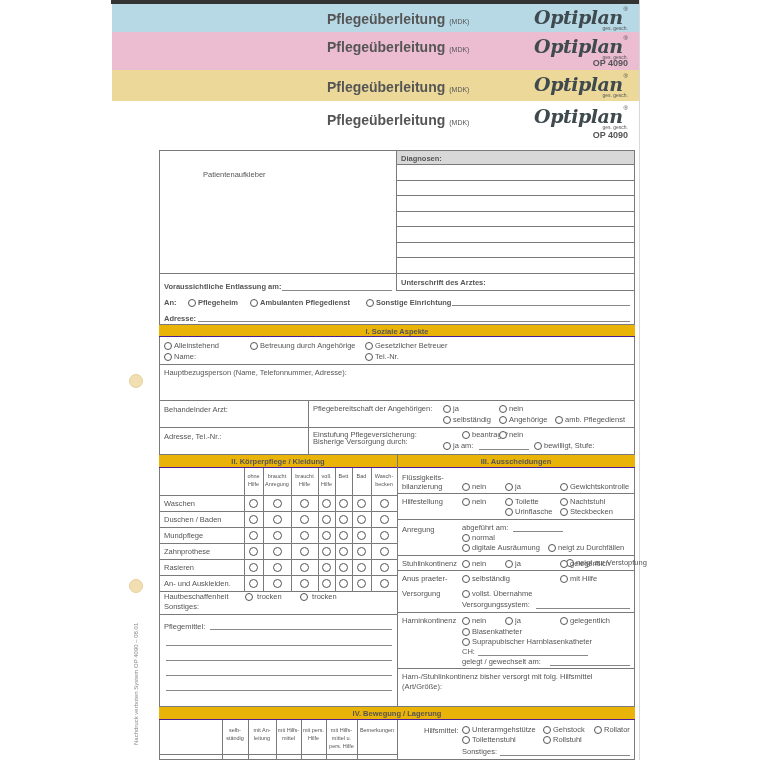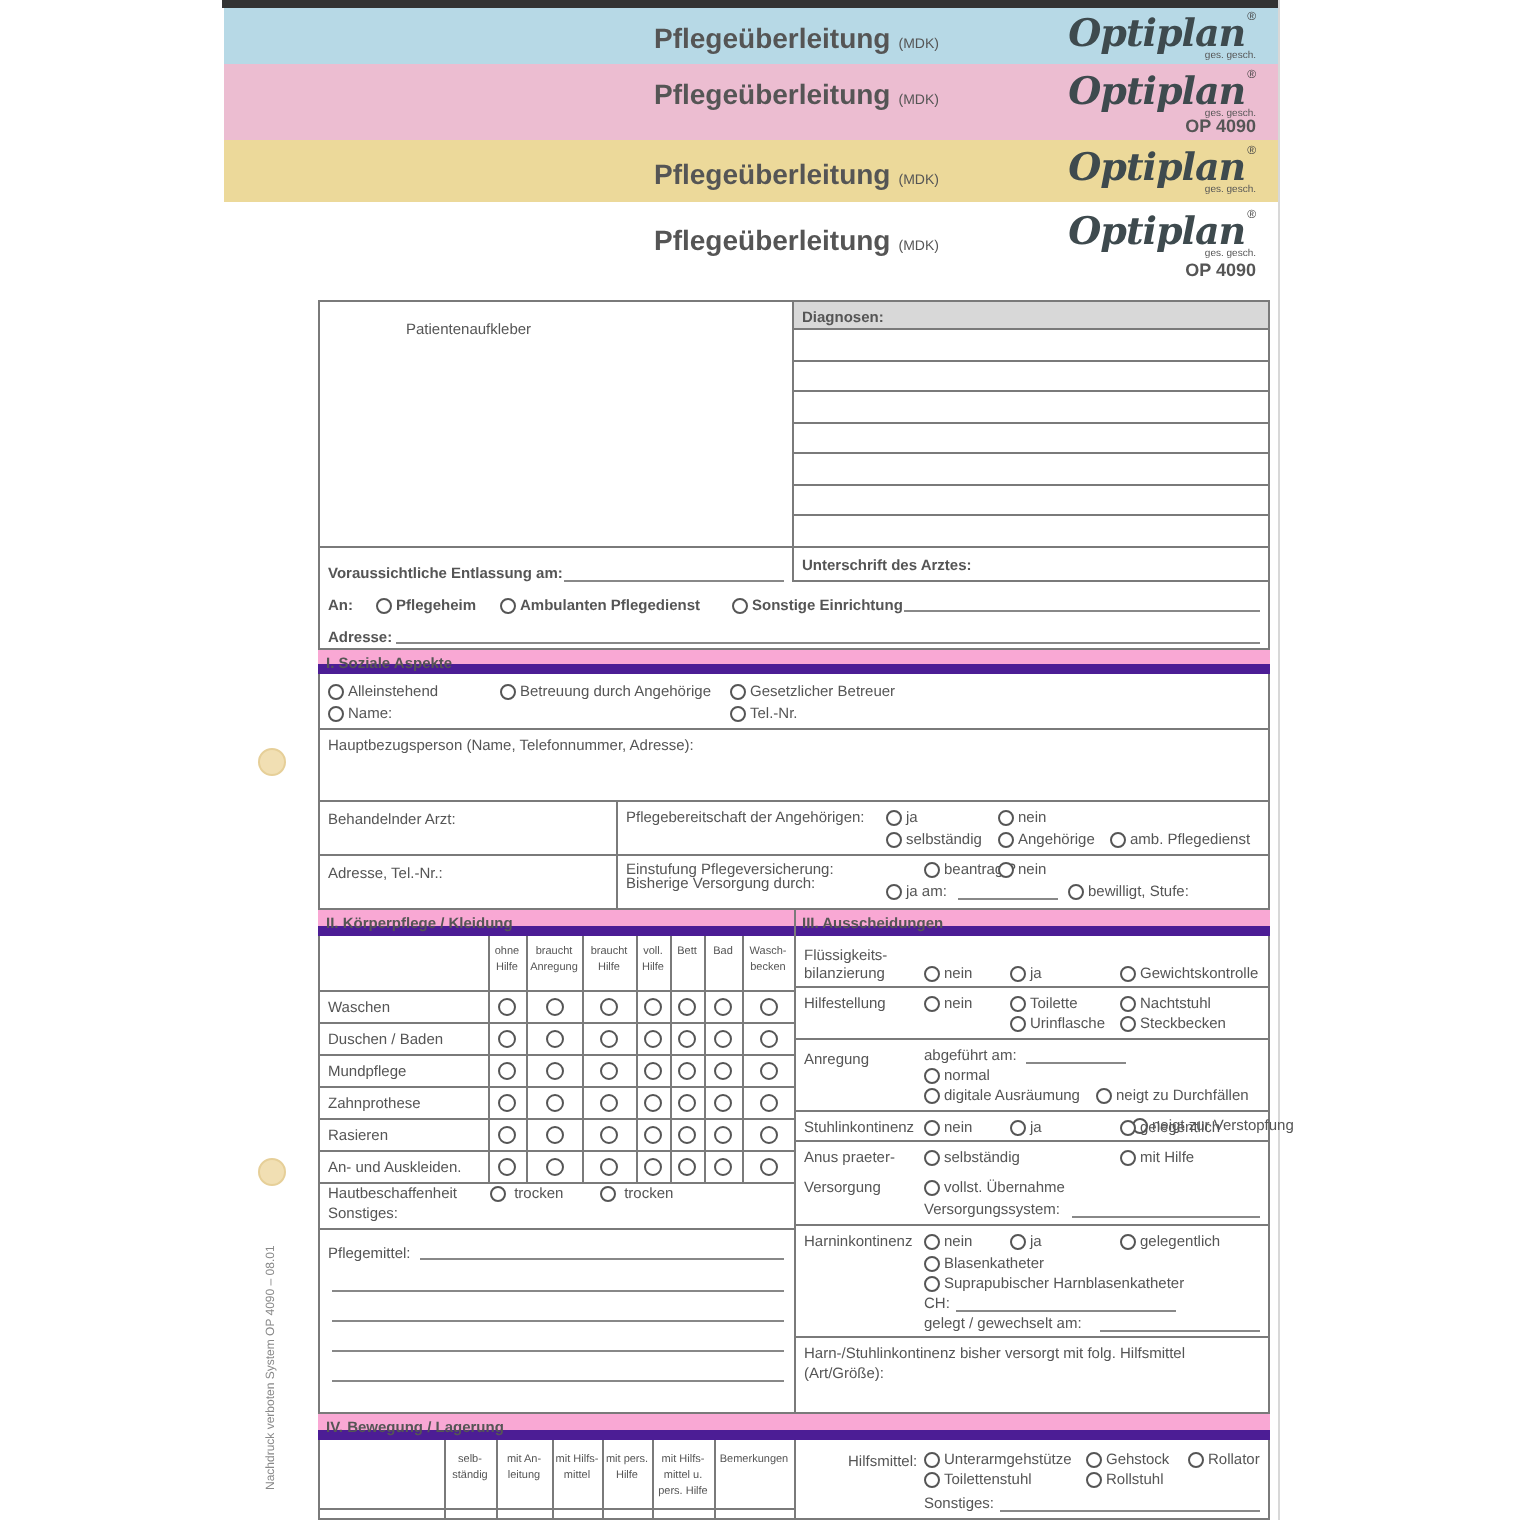--- a/index.html
+++ b/index.html
@@ -18,21 +18,21 @@
   .logo { position:absolute; right:12px; text-align:right; }
   .logo .brand { font-family:"DejaVu Serif", serif; font-style:italic; font-weight:bold; font-size:19px; color:#3e4a4e; letter-spacing:-0.5px; }
   .logo .reg { font-size:6px; vertical-align:top; margin-left:1px; }
   .logo .sub { font-size:5px; color:#555; margin-top:-3px; }
   .logo .code { font-size:9px; font-weight:bold; color:#555; }
   .hole { width:12px; height:12px; border-radius:50%; background:#f1dfb3; border:1px solid #e6cf98; }
   .margin-text { left:133px; top:745px; transform:rotate(-90deg); transform-origin:left top; font-size:6px; color:#888; white-space:nowrap; }
   .box { border:1px solid #7a7a7a; box-sizing:border-box; }
   .t { position:absolute; font-size:7.5px; color:#555; white-space:nowrap; }
   .tb { font-weight:bold; }
-  .hdr { position:absolute; background:#f9a8d4; border-bottom:5px solid #4c1d95; border-top:1px solid #7a7a7a; box-sizing:border-box; font-size:7.5px; font-weight:bold; color:#555; padding:2px 4px; }
+  .hdr { position:absolute; background:#eab308; border-bottom:1px solid #4c1d95; border-top:1px solid #7a7a7a; box-sizing:border-box; font-size:7.5px; font-weight:bold; color:#555; padding:2px 4px;text-align:center; }
   .hl { position:absolute; height:1px; background:#7a7a7a; }
   .vl { position:absolute; width:1px; background:#7a7a7a; }
   .ul { position:absolute; height:1px; background:#888; }
   .radio { display:inline-block; width:8px; height:8px; border:1px solid #555; border-radius:50%; vertical-align:-2px; margin-right:2px; box-sizing:border-box; background:#fff; }
   .rad { position:absolute; width:9px; height:9px; border:1px solid #555; border-radius:50%; box-sizing:border-box; background:#fff; }
   .colhdr { position:absolute; font-size:5.5px; color:#555; text-align:center; line-height:8px; }
 </style>
 </head>
 <body>
 
@@ -56,21 +56,21 @@
 <div class="abs pagebody"></div>
 <div class="abs page-edge"></div>
 
 <div class="abs hole" style="left:129px; top:374px;"></div>
 <div class="abs hole" style="left:129px; top:579px;"></div>
 <div class="abs margin-text">Nachdruck verboten System OP 4090 – 08.01</div>
 
 <div class="abs box" style="left:159px; top:150px; width:476px; height:610px;"></div>
 
 <div class="vl" style="left:396px; top:150px; height:140px;"></div>
-<div class="t" style="left:164px; top:160px;padding-left:39px;">Patientenaufkleber</div>
+<div class="t" style="left:164px; top:170px;padding-left:39px;">Patientenaufkleber</div>
 <div class="abs" style="left:397px; top:151px; width:237px; height:13px; background:#d8d8d8; border-bottom:1px solid #7a7a7a;"></div>
 <div class="t tb" style="left:401px; top:154px;">Diagnosen:</div>
 <div class="hl" style="left:397px; top:180px; width:237px;"></div>
 <div class="hl" style="left:397px; top:195px; width:237px;"></div>
 <div class="hl" style="left:397px; top:211px; width:237px;"></div>
 <div class="hl" style="left:397px; top:226px; width:237px;"></div>
 <div class="hl" style="left:397px; top:242px; width:237px;"></div>
 <div class="hl" style="left:397px; top:257px; width:237px;"></div>
 <div class="hl" style="left:397px; top:273px; width:237px;"></div>
 <div class="abs" style="left:397px; top:275px; width:180px; height:12px;"></div>

